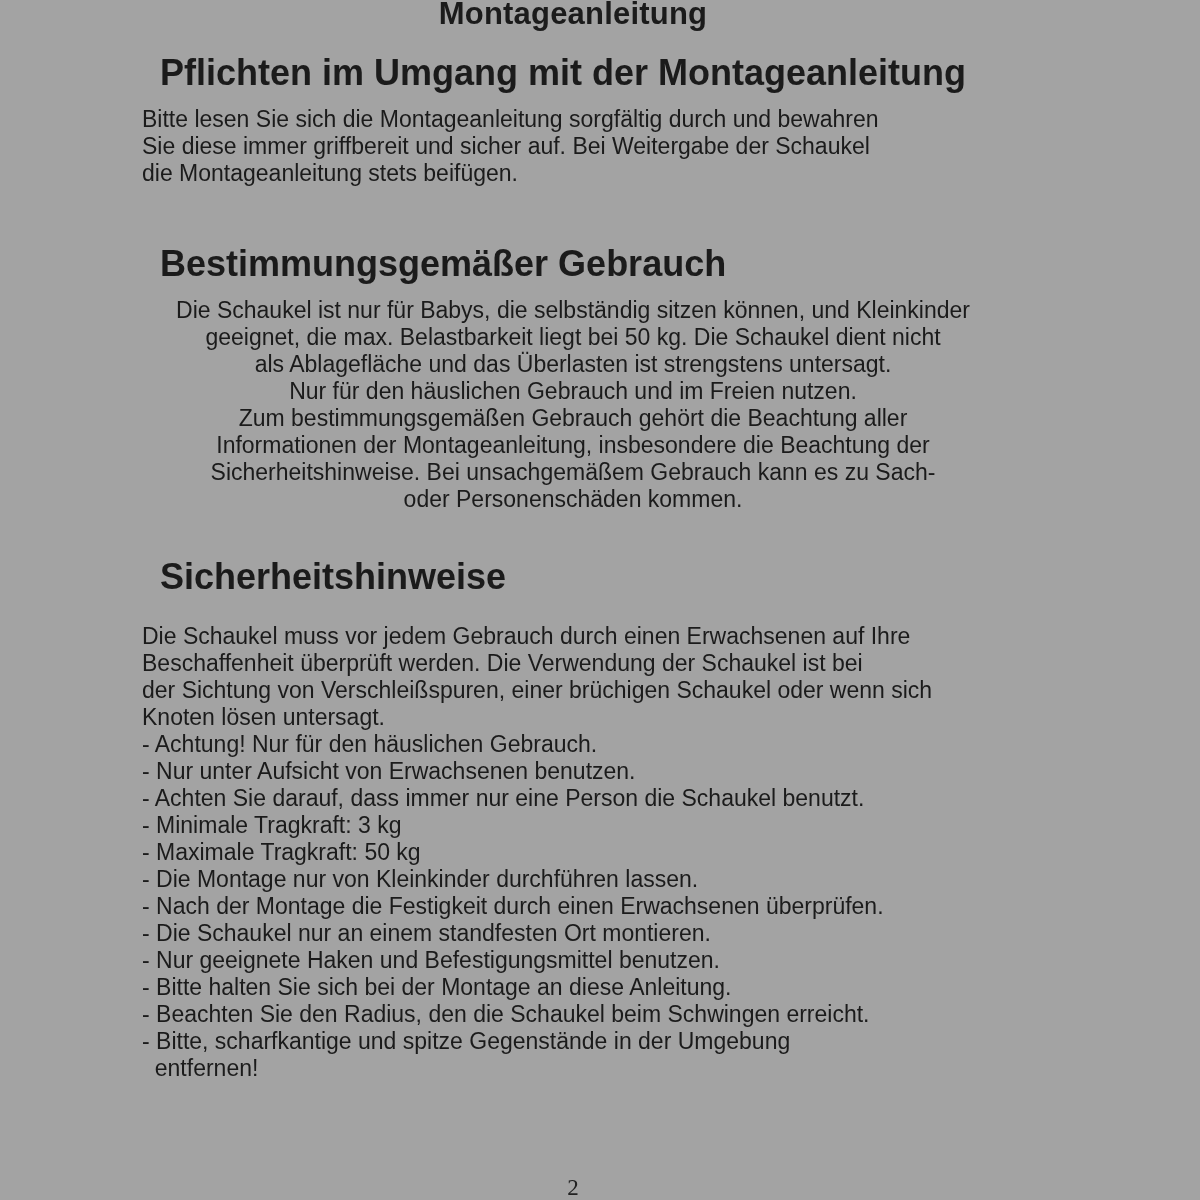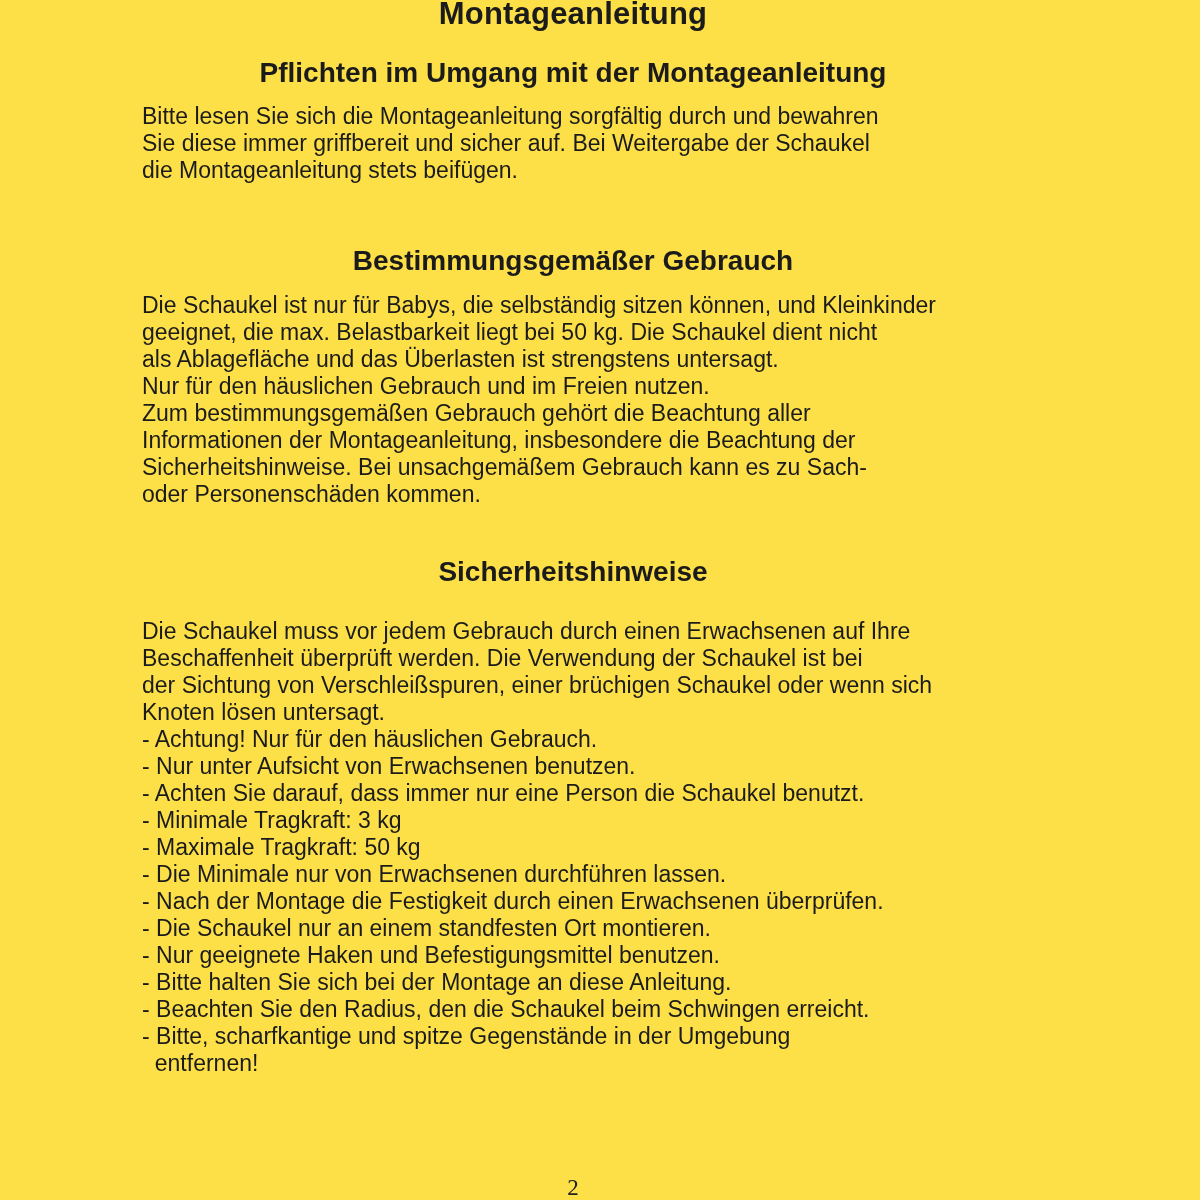--- a/index.html
+++ b/index.html
@@ -1,21 +1,21 @@
 <!DOCTYPE html>
 <html lang="de"><head>
 <meta charset="utf-8">
 <title>Montageanleitung</title>
 <style>
   html, body { margin: 0; padding: 0; background: #ffffff; }
   .page {
     position: relative;
     width: 1200px;
     height: 1200px;
-    background: #fde047;
+    background: #a3a3a3;
     overflow: hidden;
     font-family: "Liberation Sans", "DejaVu Sans", sans-serif;
     color: #1b1b1b;
   }
   .content {
     position: absolute;
     left: 142px;
     top: 0;
     width: 862px;
   }
@@ -23,33 +23,32 @@
     margin: 0;
     margin-top: -1px;
     font-size: 31px;
     line-height: 30px;
     font-weight: bold;
     text-align: center;
     letter-spacing: 0.2px;
     white-space: nowrap;
   }
   .section-heading {
-    margin: 0;
-    font-size: 28px;
+    margin: 18px;
+    font-size: 36px;
     line-height: 30px;
     font-weight: bold;
-    text-align: center;
     white-space: nowrap;
   }
   .heading-duties   { margin-top: 29px; }
   .heading-use      { margin-top: 62px; }
   .heading-safety   { margin-top: 49px; }
   .body-lines { margin: 0; }
   .para-duties { margin-top: 15px; }
-  .para-use    { margin-top: 16px; }
+  .para-use    { margin-top: 16px; text-align: center; }
   .para-safety { margin-top: 31px; }
   .body-lines .text-line {
     font-size: 23px;
     line-height: 27px;
     white-space: pre;
   }
   .page-number {
     position: absolute;
     left: 142px;
     top: 1176px;
@@ -95,21 +94,21 @@
     <div class="body-lines para-safety">
         <div class="text-line">Die Schaukel muss vor jedem Gebrauch durch einen Erwachsenen auf Ihre</div>
         <div class="text-line">Beschaffenheit überprüft werden. Die Verwendung der Schaukel ist bei</div>
         <div class="text-line">der Sichtung von Verschleißspuren, einer brüchigen Schaukel oder wenn sich</div>
         <div class="text-line">Knoten lösen untersagt.</div>
         <div class="text-line">- Achtung! Nur für den häuslichen Gebrauch.</div>
         <div class="text-line">- Nur unter Aufsicht von Erwachsenen benutzen.</div>
         <div class="text-line">- Achten Sie darauf, dass immer nur eine Person die Schaukel benutzt.</div>
         <div class="text-line">- Minimale Tragkraft: 3 kg</div>
         <div class="text-line">- Maximale Tragkraft: 50 kg</div>
-        <div class="text-line">- Die Minimale nur von Erwachsenen durchführen lassen.</div>
+        <div class="text-line">- Die Montage nur von Kleinkinder durchführen lassen.</div>
         <div class="text-line">- Nach der Montage die Festigkeit durch einen Erwachsenen überprüfen.</div>
         <div class="text-line">- Die Schaukel nur an einem standfesten Ort montieren.</div>
         <div class="text-line">- Nur geeignete Haken und Befestigungsmittel benutzen.</div>
         <div class="text-line">- Bitte halten Sie sich bei der Montage an diese Anleitung.</div>
         <div class="text-line">- Beachten Sie den Radius, den die Schaukel beim Schwingen erreicht.</div>
         <div class="text-line">- Bitte, scharfkantige und spitze Gegenstände in der Umgebung</div>
         <div class="text-line">  entfernen!</div>
       </div>
 
   </div>

